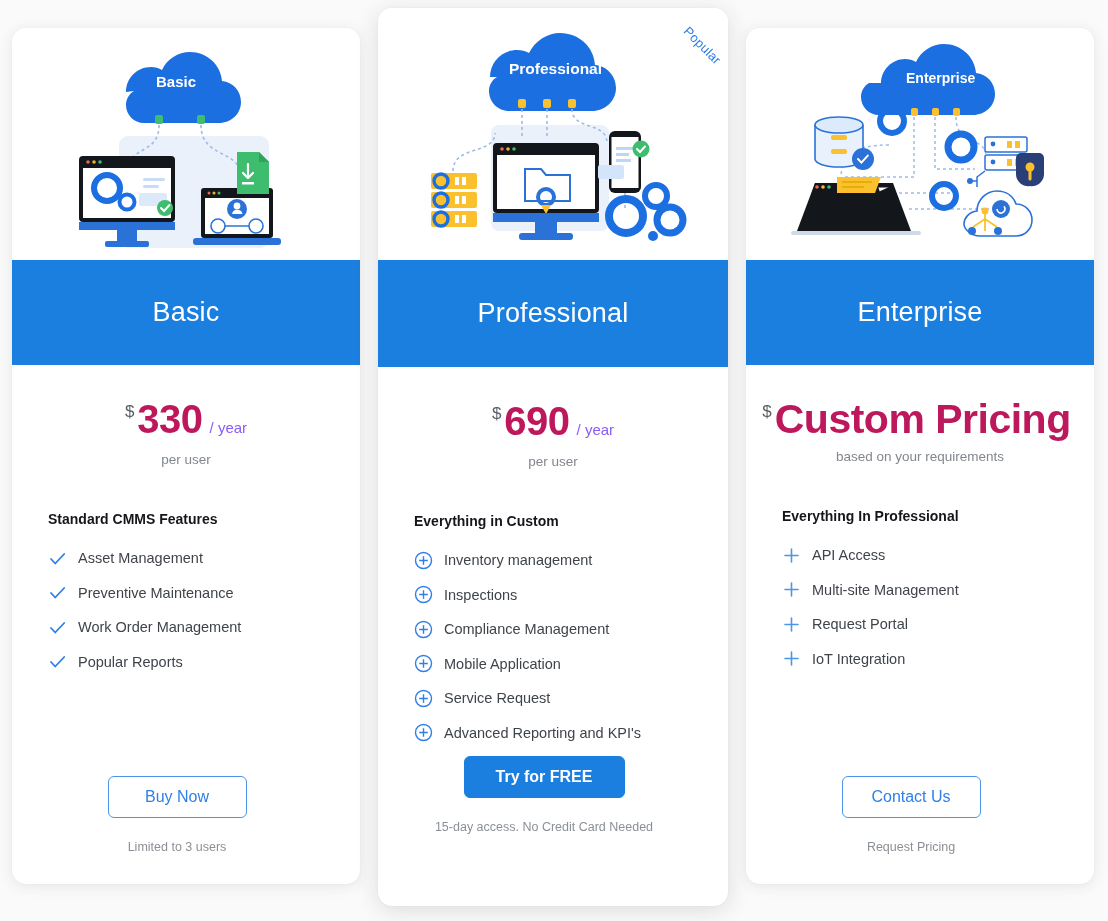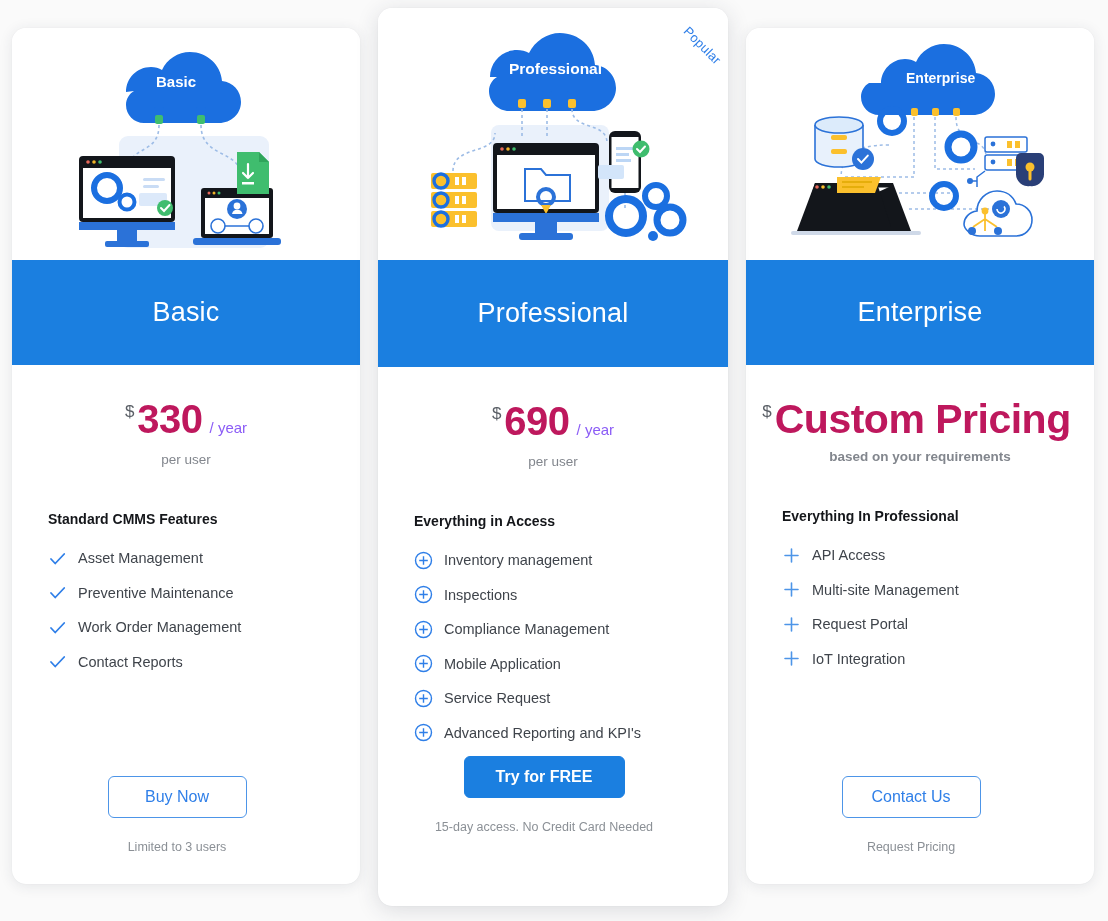--- a/index.html
+++ b/index.html
@@ -110,21 +110,21 @@
   .period {
     font-size: 15px;
     color: #8b5cf6;
     margin-left: 7px;
   }
   .per-user {
     font-size: 13.5px;
     color: #82868d;
     margin-top: 13px;
   }
-  .per-user.wide { margin-top: 9px; font-weight: bold; }
+  .per-user.wide { margin-top: 9px; }
 
   
   .features {
     padding: 0 0 0 36px;
   }
   .card.featured .features { padding-left: 36px; }
   .features-head {
     font-size: 14px;
     font-weight: 700;
     color: #14161a;
@@ -279,21 +279,21 @@
             </svg>
           </span>
         <span class="feature-label">Work Order Management</span>
       </div>
       <div class="feature-row">
         <span class="ficon">
             <svg width="19" height="19" viewBox="0 0 19 19">
               <path d="M3 10l4.2 4.5L16.2 5" stroke="#2f7fe8" stroke-width="1.8" fill="none" stroke-linecap="round" stroke-linejoin="round"></path>
             </svg>
           </span>
-        <span class="feature-label">Contact Reports</span>
+        <span class="feature-label">Popular Reports</span>
       </div>
     </div>
 
     <div class="cta-zone">
       <div class="btn outline">Buy Now</div>
       <div class="cta-note">Limited to 3 users</div>
     </div>
   </div>
 
   <div class="card featured" id="card-professional">
@@ -363,21 +363,21 @@
     <div class="price-block">
       <div class="price-line">
         <span class="currency">$</span>
         <span class="amount">690</span>
         <span class="period">/  year</span>
       </div>
       <div class="per-user">per user</div>
     </div>
 
     <div class="features">
-      <div class="features-head">Everything in Access</div>
+      <div class="features-head">Everything in Custom</div>
 
       <div class="feature-row">
         <span class="ficon">
             <svg width="19" height="19" viewBox="0 0 19 19">
               <circle cx="9.5" cy="9.5" r="8" fill="none" stroke="#2f7fe8" stroke-width="1.4"></circle>
               <path d="M9.5 5.2v8.6M5.2 9.5h8.6" stroke="#2f7fe8" stroke-width="1.4"></path>
             </svg>
           </span>
         <span class="feature-label">Inventory management</span>
       </div>

